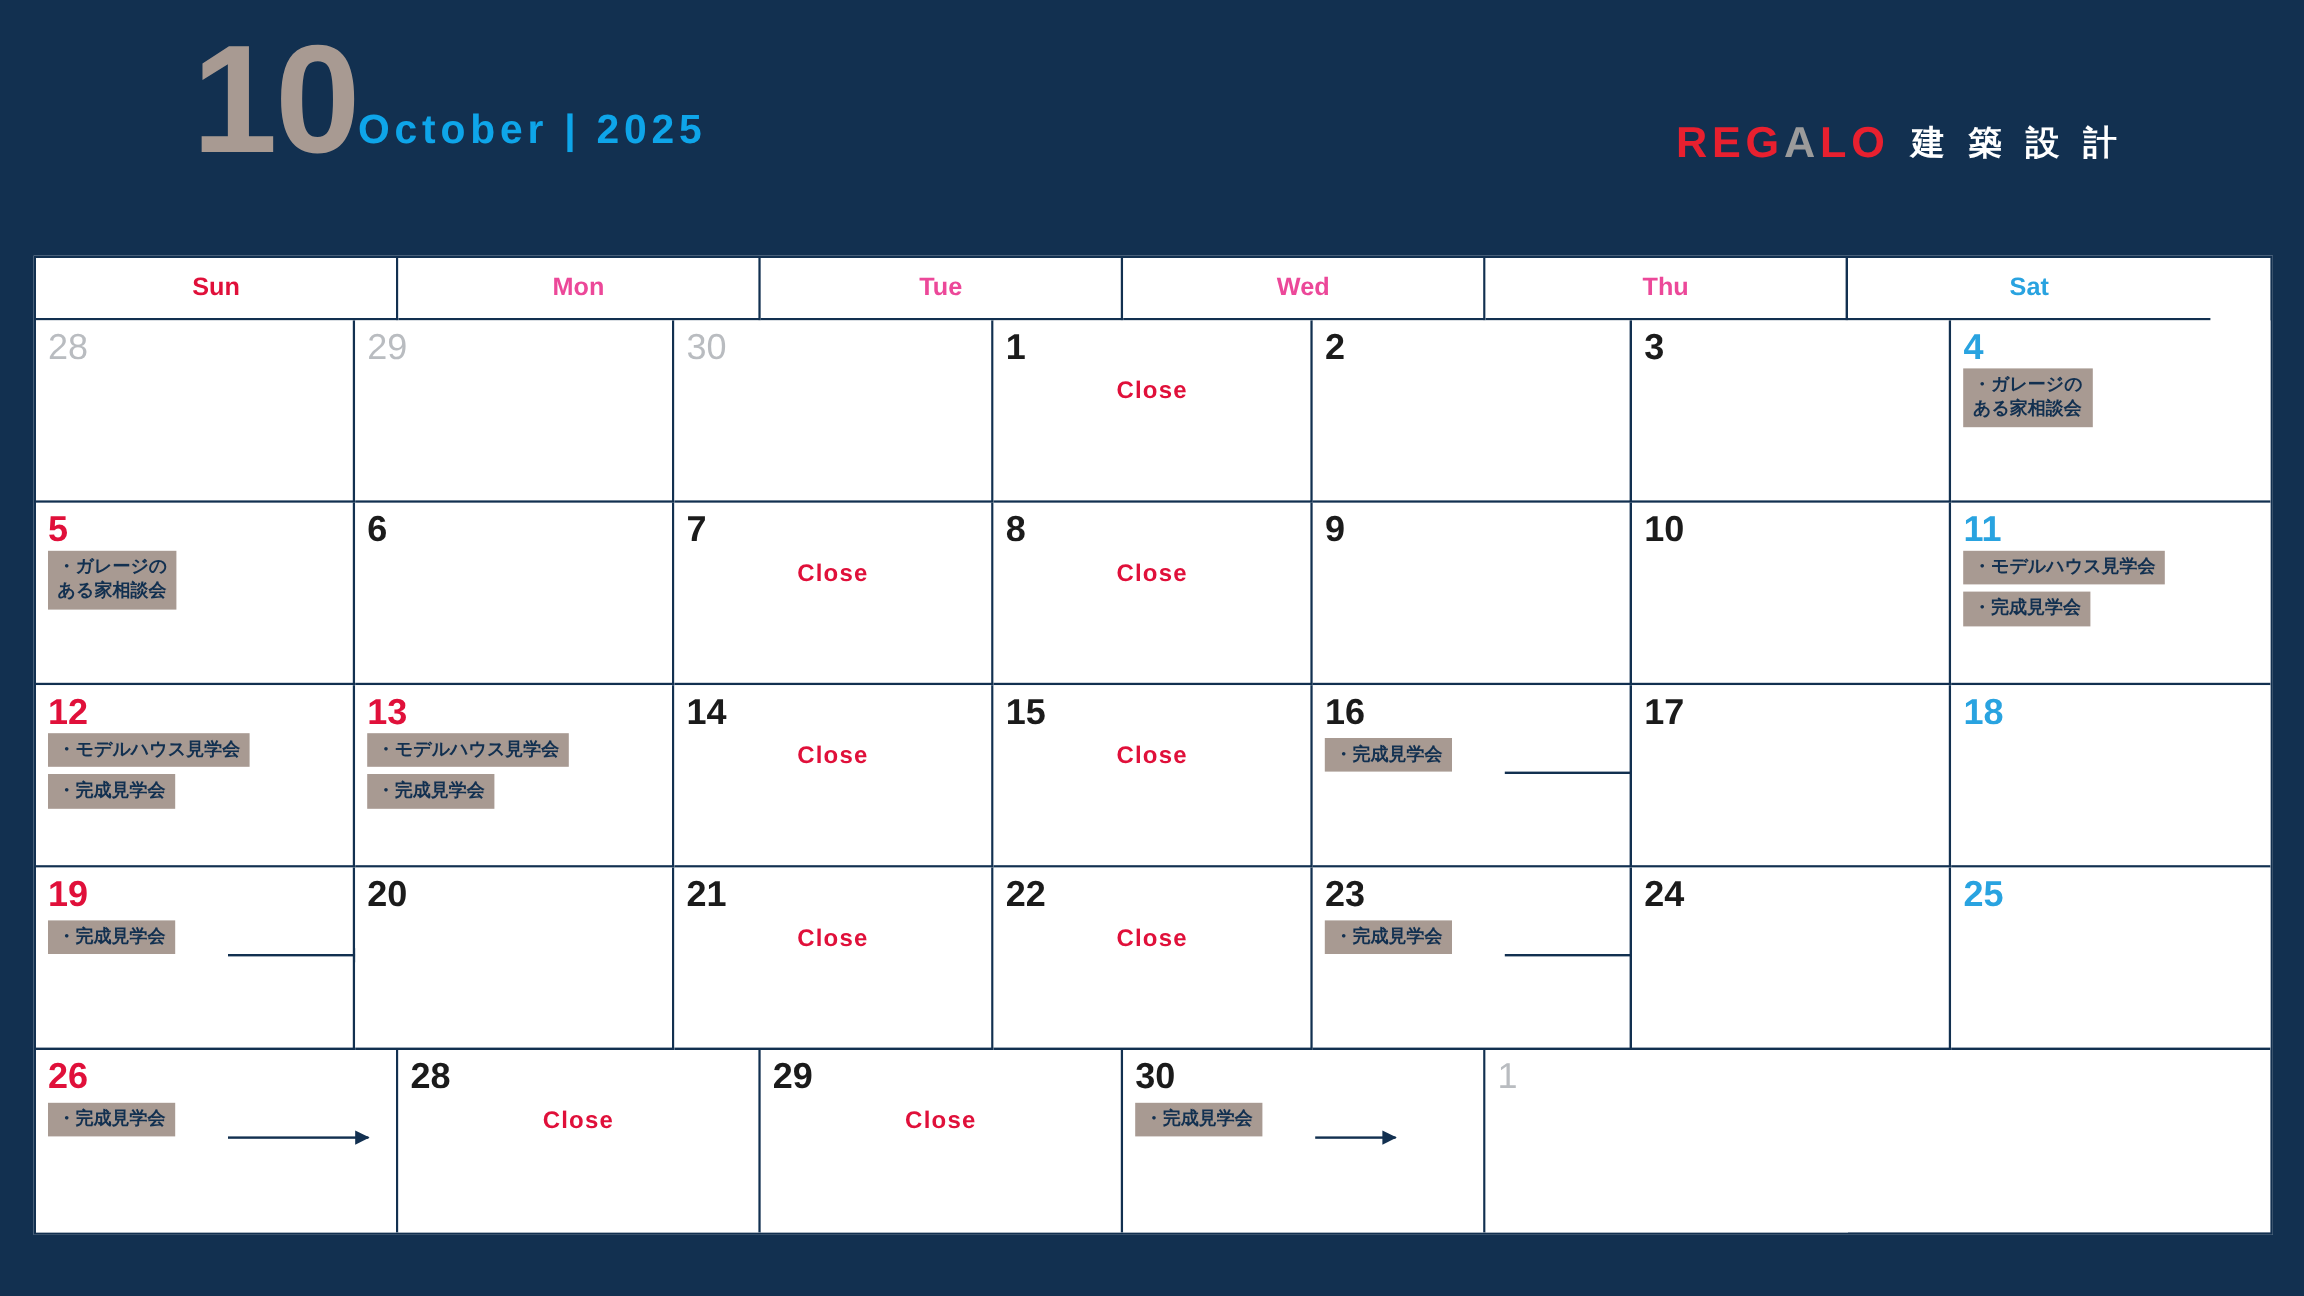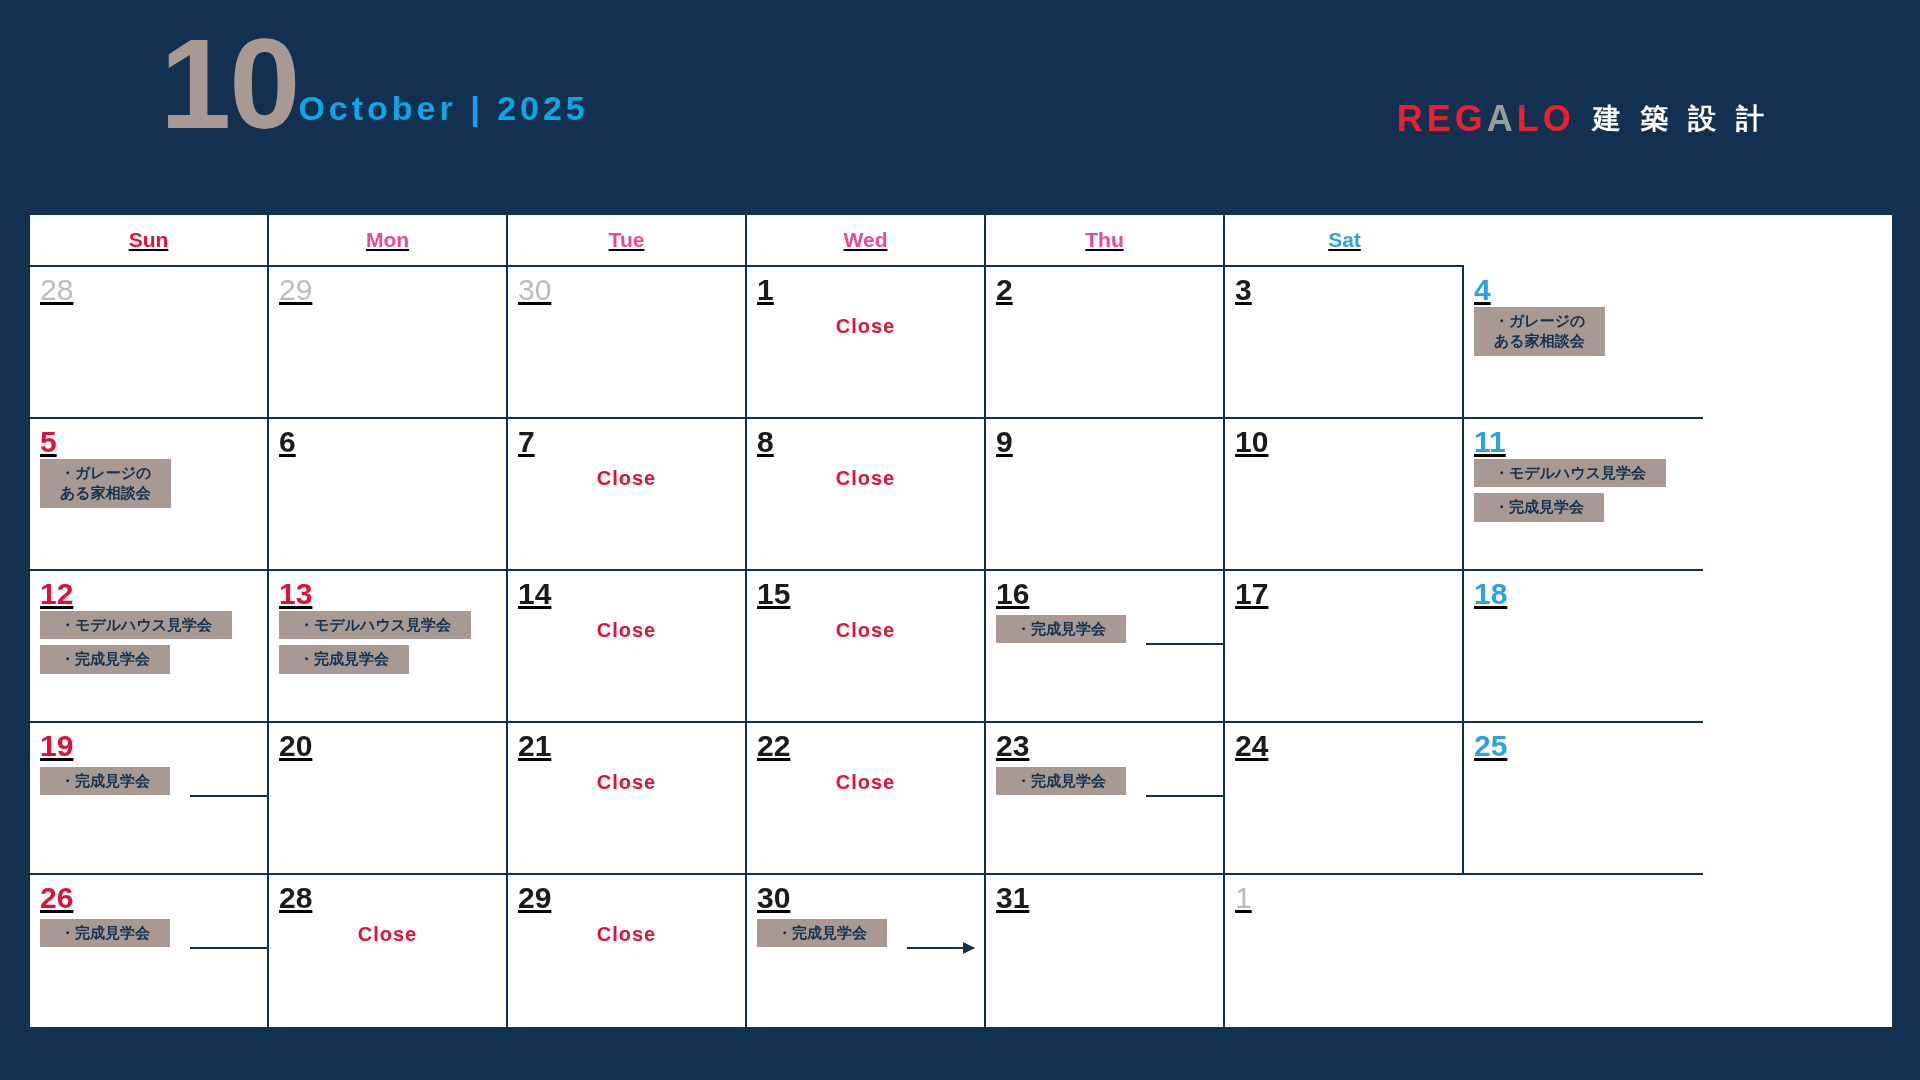--- a/index.html
+++ b/index.html
@@ -69,25 +69,24 @@
     width: 1866px;
     border: 2px solid #123050;
     background: #ffffff;
   }
   .row {
     display: flex;
     width: 100%;
   }
   .cell {
     position: relative;
-    width: 239px;
+    width: 302px;
     border-right: 2px solid #123050;
     border-bottom: 2px solid #123050;
     background: #ffffff;
-    text-decoration: underline;
   }
   .cell:last-child { border-right: none; }
   .row:last-child .cell { border-bottom: none; }
 
   .head-row .cell {
     height: 52px;
     display: flex;
     align-items: center;
     justify-content: center;
   }
@@ -129,21 +128,21 @@
     left: 10px; right: 10px;
     top: 40px;
   }
   .tag {
     display: inline-block;
     background: #a89a92;
     color: #123050;
     font-size: 15px;
     font-weight: bold;
     line-height: 1.35;
-    padding: 4px 20px;
+    padding: 4px 8px;
     margin-bottom: 6px;
     white-space: pre-line;
   }
   .tags.pad-top { top: 44px; }
 
   
   .arrow {
     position: absolute;
     height: 2px;
     background: #123050;
@@ -321,22 +320,19 @@
           <div class="cell">
             <div class="daynum">29</div>
             <div class="close">Close</div>
           </div>
           <div class="cell">
             <div class="daynum">30</div>
             <div class="tags pad-top"><div class="tag">・完成見学会</div></div>
             <div class="arrow" style="left: 160px; width: 66.57px; top: 72px;"></div>
           </div>
           <div class="cell">
-            <div class="daynum">31</div>
-          </div>
-          <div class="cell">
             <div class="daynum muted">1</div>
           </div>
         </div>
       </div>
   </div>
 
 </div>
 
 </body></html>

